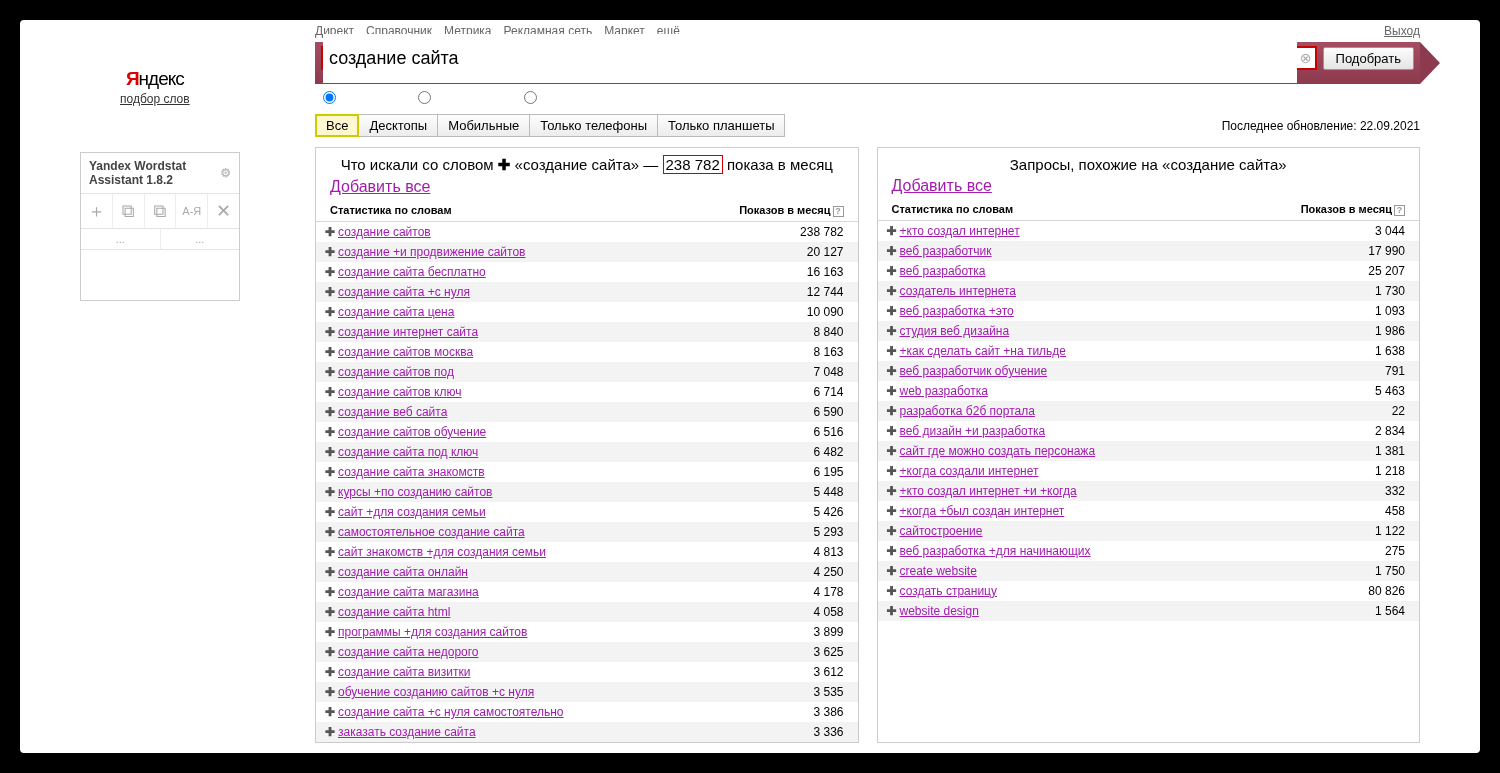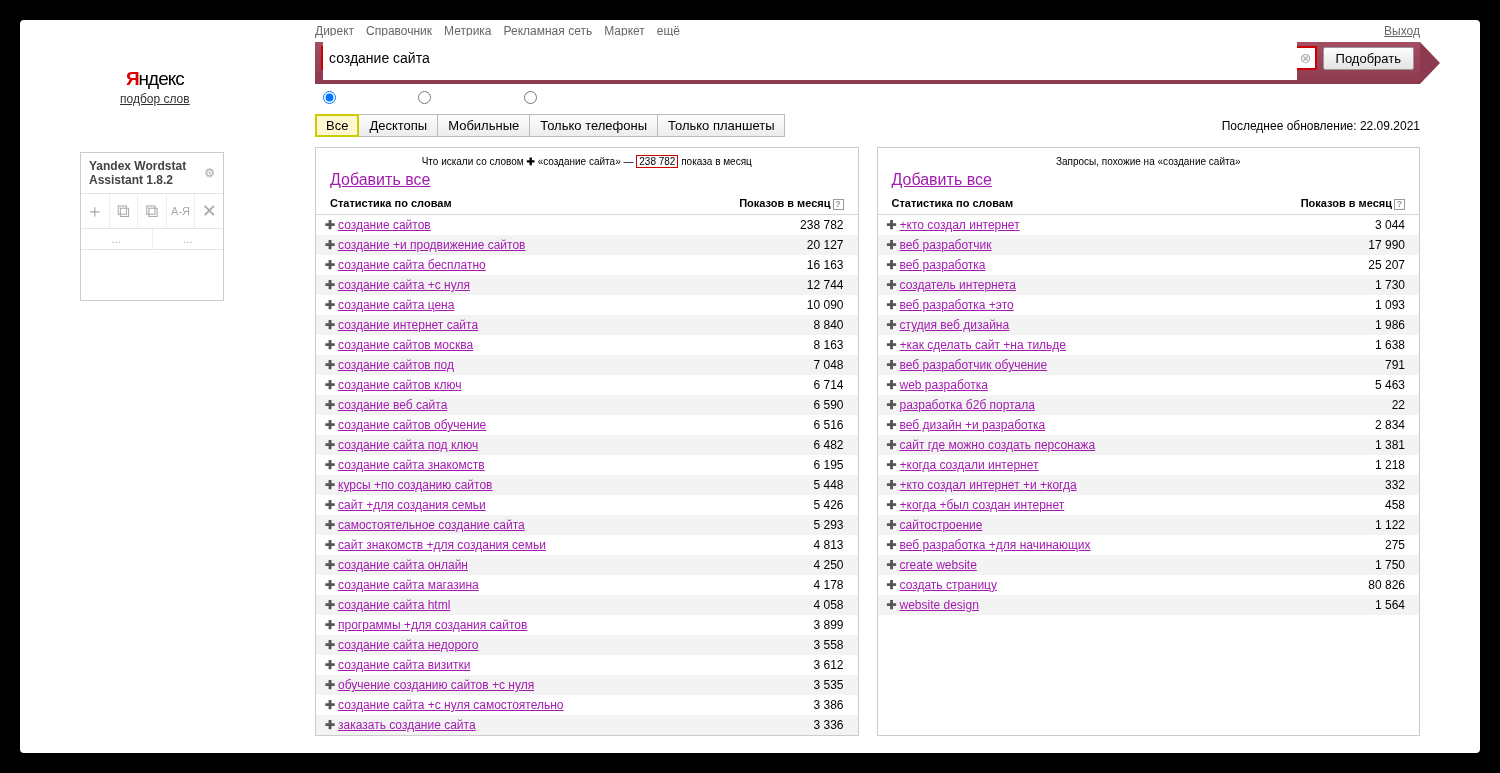--- a/index.html
+++ b/index.html
@@ -14,56 +14,56 @@
   .logo-block { position: absolute; left: 100px; top: 48px; text-align: center; }
   .logo-text { font-size: 19px; font-weight: 400; letter-spacing: -1px; }
   .logo-text .y { color: #d00; font-weight: bold; }
   .logo-sub { font-size: 12px; text-decoration: underline; color: #333; margin-top: 2px; display: inline-block; }
 
   .searchbar-wrap { position: relative; margin-left: 295px; margin-right: 60px; }
   .arrow-shape { position: absolute; top: 0; left: 0; right: 0; height: 42px; background: linear-gradient(#a54d63, #8c3a4f); z-index: 0; }
   .arrow-shape::after { content: ''; position: absolute; right: -20px; top: 0; border-top: 21px solid transparent; border-bottom: 21px solid transparent; border-left: 20px solid #8c3a4f; }
   .search-row { position: relative; z-index: 1; display: flex; align-items: center; padding: 4px 6px 0 6px; gap: 6px; }
   .search-input-wrap { flex: 1; position: relative; border: 2px solid #c00; background: #fff; display: flex; align-items: center; height: 24px; }
-  .search-input { flex: 1; border: none; outline: none; padding: 14px 6px; font-size: 14px; }
+  .search-input { flex: 1; border: none; outline: none; padding: 14px 6px; font-size: 18px; }
   .clear-btn { width: 18px; text-align: center; color: #aaa; cursor: pointer; font-size: 14px; }
   .submit-btn { background: linear-gradient(#fcfcfc,#e4e4e4); border: 1px solid #999; padding: 3px 12px; font-size: 13px; cursor: pointer; border-radius: 2px; }
 
   .radio-row { position: relative; z-index: 1; display: flex; align-items: center; padding: 20px 8px 4px 8px; color: #fff; font-size: 12px; }
   .radio-row label { display: flex; align-items: center; margin-right: 18px; cursor: pointer; }
   .radio-row input { margin-right: 4px; }
   .regions-link { margin-left: auto; color: #fff; text-decoration: underline; cursor: pointer; }
 
   .tabs-row { margin-left: 295px; margin-right: 60px; margin-top: 6px; display: flex; align-items: center; }
   .tab { border: 1px solid #bbb; background: linear-gradient(#fdfdfd,#ececec); padding: 3px 10px; font-size: 13px; cursor: pointer; }
   .tab:not(:first-child){ border-left: none; }
   .tab.active { background: #fff8d0; border: 2px solid #cc0; padding: 2px 9px; position: relative; z-index: 2; }
   .update-text { margin-left: auto; font-size: 12px; }
 
   .panels { display: flex; gap: 18px; margin-left: 295px; margin-right: 60px; margin-top: 10px; }
   .panel { flex: 1; border: 1px solid #ccc; }
-  .panel-title { padding: 8px 14px 4px; font-size: 10px; text-align: center; }
+  .panel-title { padding: 8px 14px 4px; font-size: 15px; text-align: center; }
   .panel-title .plus-inline { font-weight: bold; }
   .highlight-count { border: 1px solid #c00; padding: 0 2px; }
   .addall { padding: 0 14px 4px; }
   .addall a { color: #a21caf; font-size: 16px; text-decoration: underline; cursor: pointer; }
   .thead { display: flex; padding: 4px 14px; font-size: 11px; font-weight: bold; border-bottom: 1px solid #d8d8d8; }
   .thead .col-stat { flex: 1; }
   .thead .col-imp { width: 120px; text-align: right; }
   .help-icon { display: inline-block; width: 11px; height: 11px; border: 1px solid #999; font-size: 9px; line-height: 9px; text-align: center; color: #999; margin-left: 2px; }
   .rows { }
   .row { display: flex; align-items: center; padding: 3px 14px 3px 6px; font-size: 12px; }
   .row:nth-child(even){ background: #f3f3f3; }
   .row .plus { width: 16px; text-align: center; font-weight: bold; color: #555; cursor: pointer; }
   .row .kw { flex: 1; }
   .row .kw a { color: #a21caf; text-decoration: underline; cursor: pointer; }
   .row .imp { width: 100px; text-align: right; }
 
   
-  .widget { position: absolute; left: 60px; top: 132px; width: 144px; border: 1px solid #ccc; background: #fff; font-size: 12px; }
+  .widget { position: absolute; left: 60px; top: 132px; width: 160px; border: 1px solid #ccc; background: #fff; font-size: 12px; }
   .widget-head { display: flex; align-items: center; padding: 6px 8px; font-weight: bold; color: #444; border-bottom: 1px solid #e4e4e4; }
   .gear { width: 14px; height: 14px; margin-left: auto; color: #bbb; }
   .widget-icons { display: flex; border-bottom: 1px solid #e4e4e4; }
   .wicon { flex: 1; height: 34px; display: flex; align-items: center; justify-content: center; color: #aaa; font-size: 18px; border-right: 1px solid #eee; cursor: pointer; }
   .wicon:last-child{ border-right: none; }
   .widget-counts { display: flex; text-align: center; color: #aaa; font-size: 11px; border-bottom: 1px solid #e4e4e4; }
   .widget-counts div { flex: 1; padding: 4px 0; border-right: 1px solid #eee; }
   .widget-counts div:last-child{ border-right: none; }
   .widget-body { height: 50px; }
 </style>
@@ -253,21 +253,21 @@
               <span class="imp">4 058</span>
             </div>
             <div class="row">
               <span class="plus">✚</span>
               <span class="kw"><a>программы +для создания сайтов</a></span>
               <span class="imp">3 899</span>
             </div>
             <div class="row">
               <span class="plus">✚</span>
               <span class="kw"><a>создание сайта недорого</a></span>
-              <span class="imp">3 558</span>
+              <span class="imp">3 625</span>
             </div>
             <div class="row">
               <span class="plus">✚</span>
               <span class="kw"><a>создание сайта визитки</a></span>
               <span class="imp">3 612</span>
             </div>
             <div class="row">
               <span class="plus">✚</span>
               <span class="kw"><a>обучение созданию сайтов +с нуля</a></span>
               <span class="imp">3 535</span>

